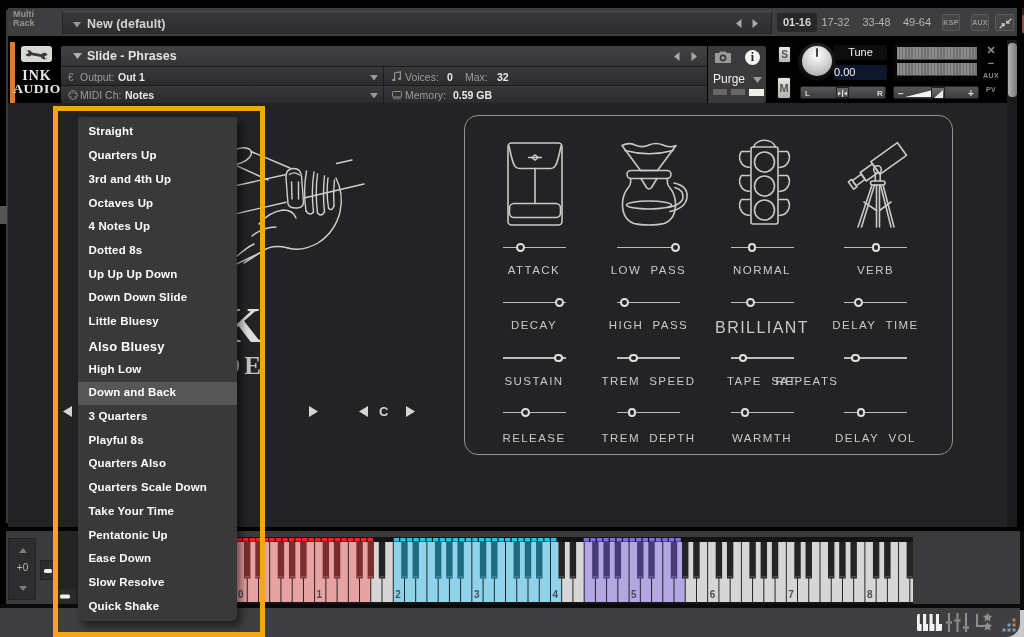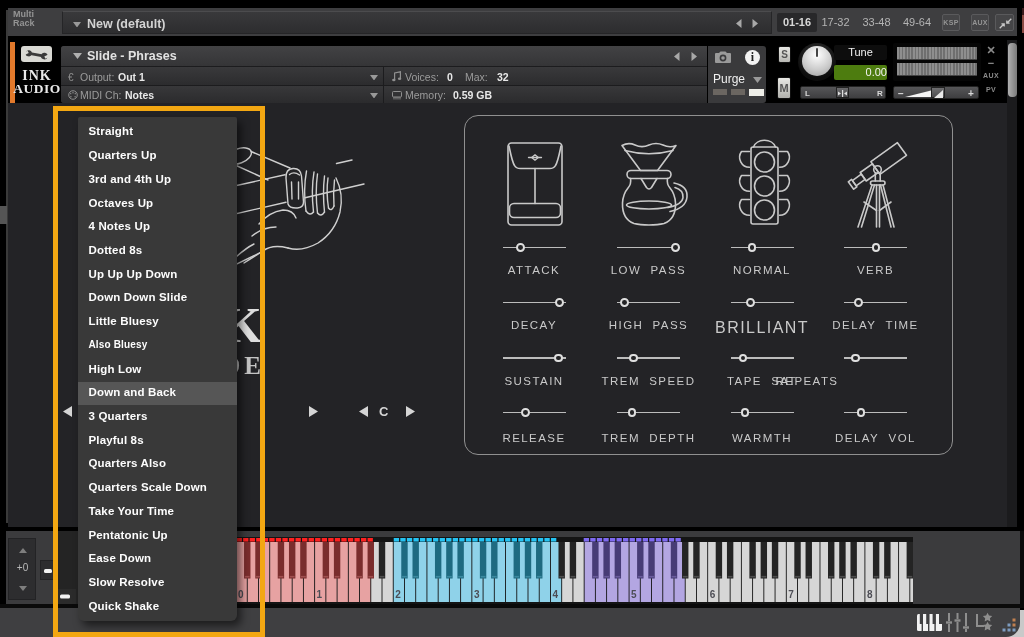--- a/index.html
+++ b/index.html
@@ -111,21 +111,21 @@
 <div class="abs" style="left:5px;top:43px;width:14px;height:6px;background:#6b6661"></div>
 <div class="abs" style="left:23px;top:43px;width:14px;height:6px;background:#6b6661"></div>
 <div class="abs" style="left:41px;top:43px;width:15px;height:7px;background:#eeeee8"></div>
 </div>
 <div class="abs" style="left:778px;top:46px;width:13px;height:17px;background:linear-gradient(#e8e8e4,#b8b8b4);border-radius:2px;border:1px solid #111;text-align:center;line-height:15px;font-size:10px;font-weight:bold;color:#555">S</div>
 <div class="abs" style="left:777px;top:77px;width:14px;height:22px;background:linear-gradient(#e8e8e4,#b0b0ac);border-radius:2px;border:1px solid #111;text-align:center;line-height:20px;font-size:11px;font-weight:bold;color:#555">M</div>
 <div class="abs" style="left:798px;top:43px;width:38px;height:38px;border-radius:50%;background:radial-gradient(circle at 50% 35%,#3a3a3a,#0c0c0c 70%)"></div>
 <div class="abs" style="left:802px;top:46px;width:30px;height:30px;border-radius:50%;background:radial-gradient(circle at 50% 30%,#ffffff,#c9c9c9 60%,#9a9a9a)"></div>
 <div class="abs" style="left:815.8px;top:48px;width:2.5px;height:8.5px;background:#444;border-radius:1px"></div>
 <div class="abs" style="left:834px;top:45px;width:53px;height:15px;background:#0d0d0d;border-radius:2px;text-align:center;line-height:15px;font-size:11px;color:#f2f2f2">Tune</div>
-<div class="abs" style="left:834px;top:65px;width:53px;height:15px;background:#4d7c0f;border-radius:2px;text-align:right;line-height:15px;font-size:11px;color:#f2f2f2">0.00</div>
+<div class="abs" style="left:834px;top:65px;width:53px;height:15px;background:#0f172a;border-radius:2px;text-align:left;line-height:15px;font-size:11px;color:#f2f2f2">0.00</div>
 <div class="abs" style="left:800px;top:86px;width:86px;height:13px;background:linear-gradient(#565658,#3e3e40);border-radius:2px;border:1px solid #222">
 <div class="abs" style="left:4px;top:2px;font-size:8px;font-weight:bold;color:#d8d8d8">L</div>
 <div class="abs" style="left:76px;top:2px;font-size:8px;font-weight:bold;color:#d8d8d8">R</div>
 <div class="abs" style="left:35px;top:0;width:13px;height:11px;background:linear-gradient(#6a6a6c,#4a4a4c);border:1px solid #222">
       <svg style="position:absolute;left:1px;top:2px" width="9" height="7">
         <polygon points="0,1.5 3,3.5 0,5.5" fill="#ddd"></polygon>
         <polygon points="9,1.5 6,3.5 9,5.5" fill="#ddd"></polygon>
         <rect x="4" y="0" width="1.2" height="7" fill="#ddd"></rect>
       </svg>
     </div>
@@ -625,21 +625,21 @@
 <div style="position:absolute;left:78px;top:117px;width:159px;height:504px;background:#393939;border-radius:2px 2px 6px 6px;box-shadow:4px 5px 9px rgba(0,0,0,0.55);z-index:30">
     <div style="position:absolute;left:10.5px;top:8.3px;font-size:11.5px;font-weight:bold;color:#fdfdfd;letter-spacing:0.15px;white-space:nowrap">Straight</div>
     <div style="position:absolute;left:10.5px;top:32.0px;font-size:11.5px;font-weight:bold;color:#fdfdfd;letter-spacing:0.15px;white-space:nowrap">Quarters Up</div>
     <div style="position:absolute;left:10.5px;top:55.7px;font-size:11.5px;font-weight:bold;color:#fdfdfd;letter-spacing:0.15px;white-space:nowrap">3rd and 4th Up</div>
     <div style="position:absolute;left:10.5px;top:79.5px;font-size:11.5px;font-weight:bold;color:#fdfdfd;letter-spacing:0.15px;white-space:nowrap">Octaves Up</div>
     <div style="position:absolute;left:10.5px;top:103.2px;font-size:11.5px;font-weight:bold;color:#fdfdfd;letter-spacing:0.15px;white-space:nowrap">4 Notes Up</div>
     <div style="position:absolute;left:10.5px;top:126.9px;font-size:11.5px;font-weight:bold;color:#fdfdfd;letter-spacing:0.15px;white-space:nowrap">Dotted 8s</div>
     <div style="position:absolute;left:10.5px;top:150.6px;font-size:11.5px;font-weight:bold;color:#fdfdfd;letter-spacing:0.15px;white-space:nowrap">Up Up Up Down</div>
     <div style="position:absolute;left:10.5px;top:174.3px;font-size:11.5px;font-weight:bold;color:#fdfdfd;letter-spacing:0.15px;white-space:nowrap">Down Down Slide</div>
     <div style="position:absolute;left:10.5px;top:198.1px;font-size:11.5px;font-weight:bold;color:#fdfdfd;letter-spacing:0.15px;white-space:nowrap">Little Bluesy</div>
-    <div style="position:absolute;left:10.5px;top:221.8px;font-size:10px;font-weight:bold;color:#fdfdfd;letter-spacing:0.15px;white-space:nowrap">Also Bluesy</div>
+    <div style="position:absolute;left:10.5px;top:221.8px;font-size:13px;font-weight:bold;color:#fdfdfd;letter-spacing:0.15px;white-space:nowrap">Also Bluesy</div>
     <div style="position:absolute;left:10.5px;top:245.5px;font-size:11.5px;font-weight:bold;color:#fdfdfd;letter-spacing:0.15px;white-space:nowrap">High Low</div>
     <div style="position:absolute;left:0;top:264.7px;width:159px;height:23.7px;background:#565656"></div>
     <div style="position:absolute;left:10.5px;top:269.2px;font-size:11.5px;font-weight:bold;color:#fdfdfd;letter-spacing:0.15px;white-space:nowrap">Down and Back</div>
     <div style="position:absolute;left:10.5px;top:292.9px;font-size:11.5px;font-weight:bold;color:#fdfdfd;letter-spacing:0.15px;white-space:nowrap">3 Quarters</div>
     <div style="position:absolute;left:10.5px;top:316.7px;font-size:11.5px;font-weight:bold;color:#fdfdfd;letter-spacing:0.15px;white-space:nowrap">Playful 8s</div>
     <div style="position:absolute;left:10.5px;top:340.4px;font-size:11.5px;font-weight:bold;color:#fdfdfd;letter-spacing:0.15px;white-space:nowrap">Quarters Also</div>
     <div style="position:absolute;left:10.5px;top:364.1px;font-size:11.5px;font-weight:bold;color:#fdfdfd;letter-spacing:0.15px;white-space:nowrap">Quarters Scale Down</div>
     <div style="position:absolute;left:10.5px;top:387.8px;font-size:11.5px;font-weight:bold;color:#fdfdfd;letter-spacing:0.15px;white-space:nowrap">Take Your Time</div>
     <div style="position:absolute;left:10.5px;top:411.5px;font-size:11.5px;font-weight:bold;color:#fdfdfd;letter-spacing:0.15px;white-space:nowrap">Pentatonic Up</div>
     <div style="position:absolute;left:10.5px;top:435.3px;font-size:11.5px;font-weight:bold;color:#fdfdfd;letter-spacing:0.15px;white-space:nowrap">Ease Down</div>

